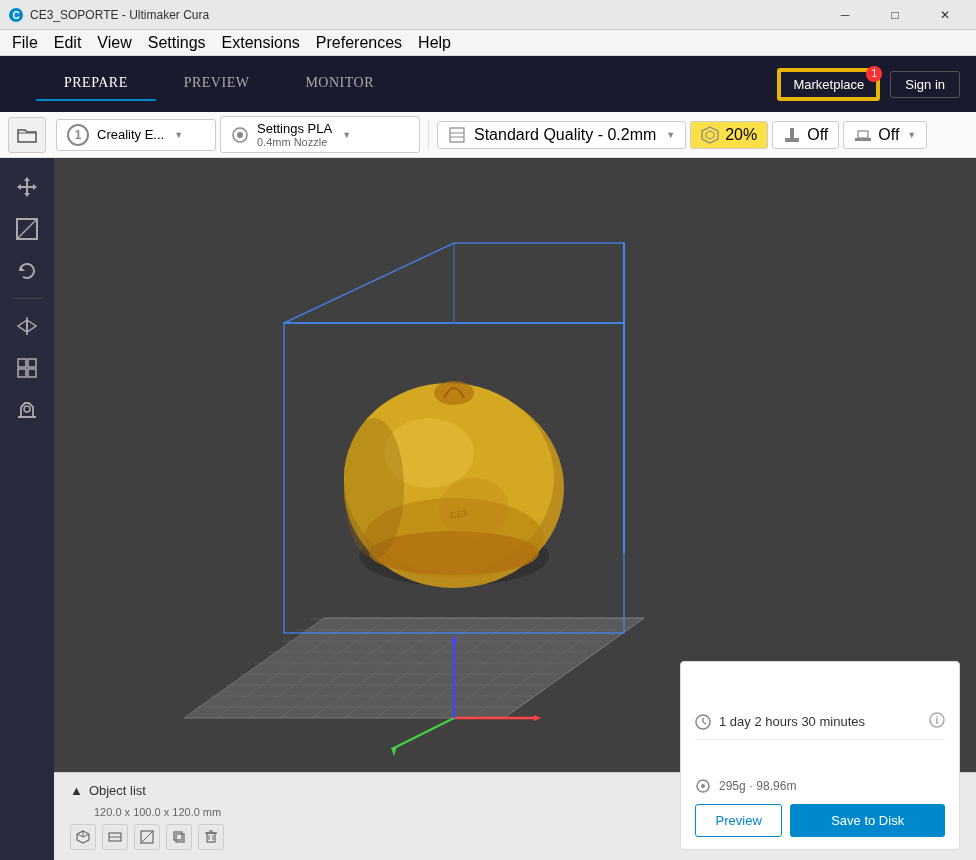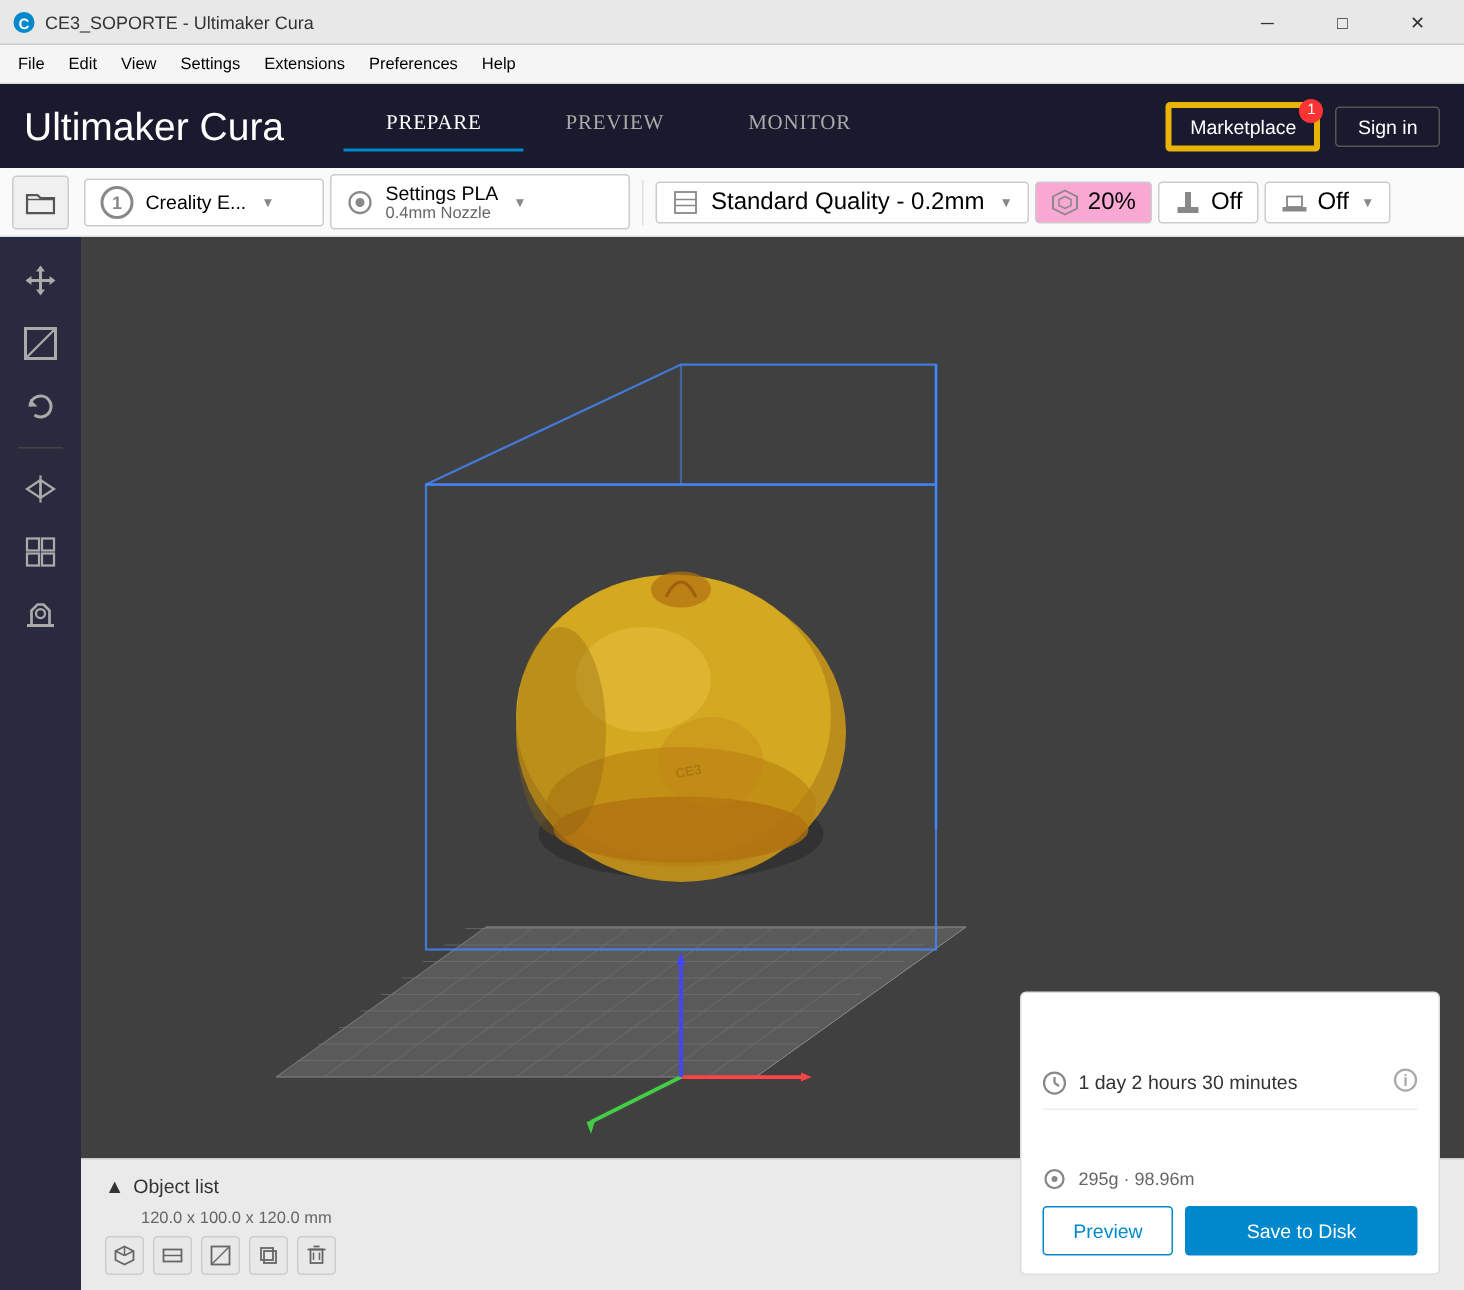--- a/index.html
+++ b/index.html
@@ -19,21 +19,21 @@
     #titlebar .window-controls { display: flex; gap: 4px; }
     .win-btn { width: 46px; height: 30px; display: flex; align-items: center; justify-content: center; cursor: pointer; font-size: 12px; }
 
     
     #menubar {
       height: 26px;
       background: #f5f5f5;
       display: flex;
       align-items: center;
       padding: 0 4px;
-      font-size: 11px;
+      font-size: 16px;
       border-bottom: 1px solid #ddd;
     }
     .menu-item { padding: 2px 8px; cursor: pointer; border-radius: 2px; }
 
     
     #header {
       height: 56px;
       background: #1a1a2e;
       display: flex;
       align-items: center;
@@ -161,21 +161,21 @@
       background: white;
       border: 1px solid #ccc;
       border-radius: 3px;
       padding: 4px 10px;
       gap: 8px;
       cursor: pointer;
       min-width: 200px;
     }
     .tb-infill {
       display: flex; align-items: center;
-      background: #f9a8d4;
+      background: #fde047;
       border: 1px solid #ccc;
       border-radius: 3px;
       padding: 4px 10px;
       gap: 6px;
       cursor: pointer;
     }
     .tb-support {
       display: flex; align-items: center;
       background: white;
       border: 1px solid #ccc;
@@ -336,23 +336,20 @@
   <span class="menu-item">File</span>
   <span class="menu-item">Edit</span>
   <span class="menu-item">View</span>
   <span class="menu-item">Settings</span>
   <span class="menu-item">Extensions</span>
   <span class="menu-item">Preferences</span>
   <span class="menu-item">Help</span>
 </div>
 
 <div id="header">
-  <div id="logo">
-    <span>Ultimaker</span><span style="font-weight:300"> Cura</span>
-  </div>
   <div id="nav-tabs">
     <div class="nav-tab active">PREPARE</div>
     <div class="nav-tab">PREVIEW</div>
     <div class="nav-tab">MONITOR</div>
   </div>
   <div id="header-right">
     <button id="marketplace-btn">
       <span>Marketplace</span>
       <span class="badge">1</span>
     </button>

